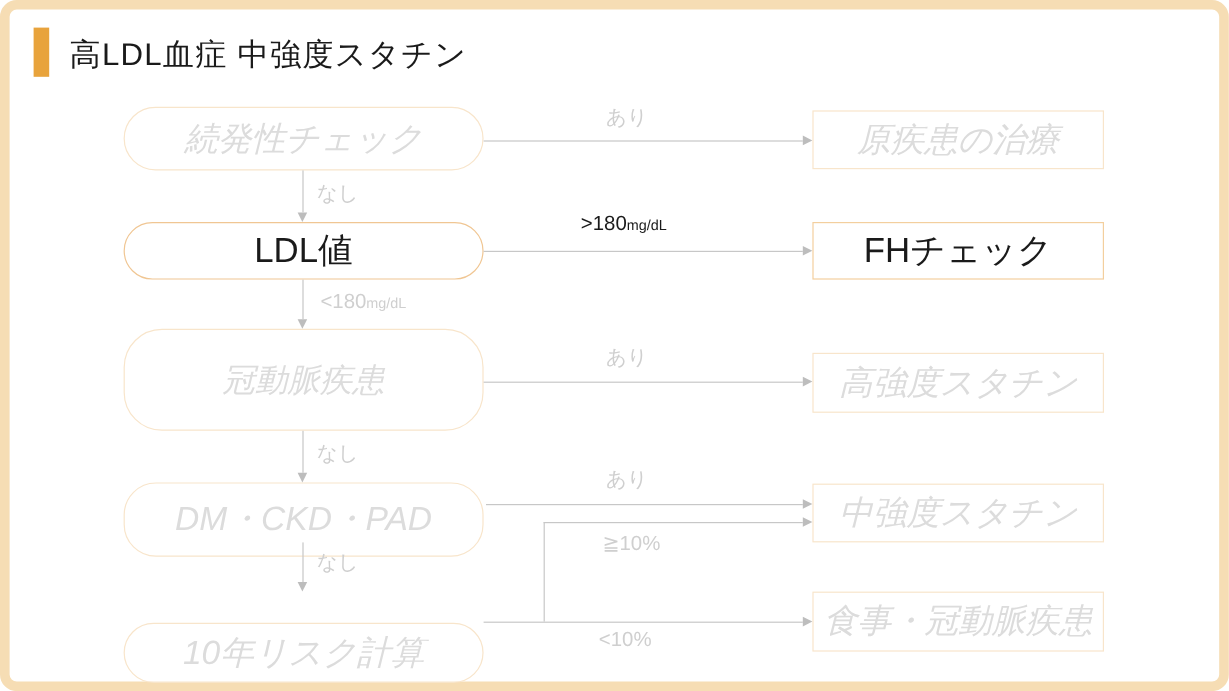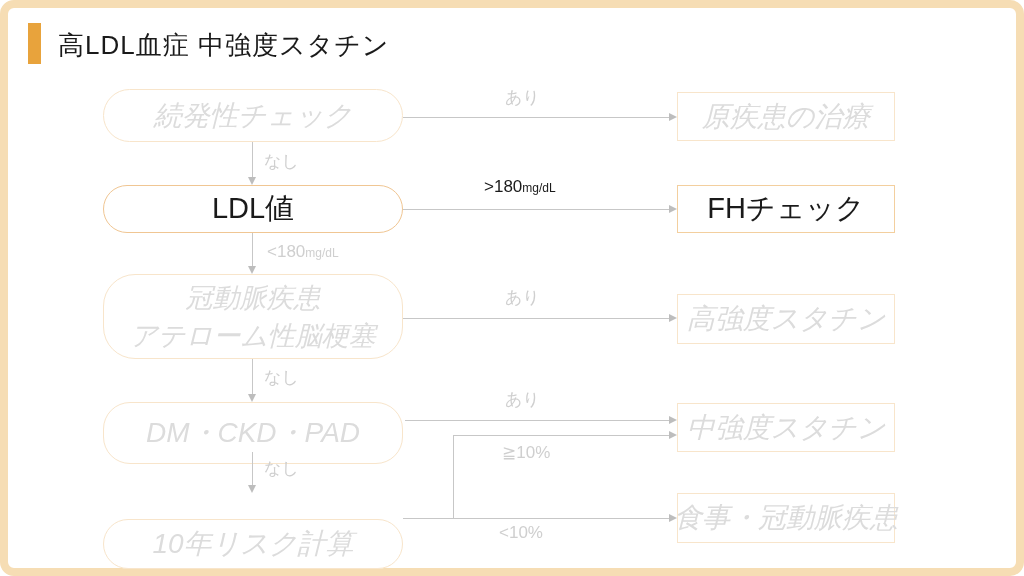--- a/index.html
+++ b/index.html
@@ -16,21 +16,21 @@
   }
   .page-title{
     position:absolute;left:58px;top:28px;font-size:26px;color:#1a1a1a;
     letter-spacing:1px;white-space:nowrap;
   }
   .node{
     position:absolute;box-sizing:border-box;display:flex;align-items:center;
     justify-content:center;text-align:center;background:#ffffff;white-space:nowrap;
   }
   .pill{left:103px;width:300px;border:1.5px solid #f8e5cb;border-radius:27px;}
-  .rect{left:677px;width:218px;border:1.5px solid #f8e5cb;}
+  .rect{left:677px;width:243px;border:1.5px solid #f8e5cb;}
   .inactive{color:#dcdcdc;font-size:28px;font-style:italic;}
   .active{color:#1a1a1a;font-size:29px;}
   .active.pill{border-color:#f0c693;}
   .active.rect{border-color:#f3cf9e;}
   .n-l1{top:89px;height:53px;}
   .n-l2{top:185px;height:48px;border-radius:24px;}
   .n-l3{top:274px;height:85px;border-radius:32px;font-size:27px;line-height:38px;}
   .n-l3 .lines{display:flex;flex-direction:column;}
   .n-l4{top:402px;height:62px;}
   .n-l5{top:519px;height:50px;}
@@ -84,21 +84,20 @@
 
 <div class="node pill inactive n-l1">
   <span>続発性チェック</span>
 </div>
 <div class="node pill active n-l2">
   <span>LDL値</span>
 </div>
 <div class="node pill inactive n-l3">
   <span class="lines">
     <span>冠動脈疾患</span>
-    <span>アテローム性脳梗塞</span>
   </span>
 </div>
 <div class="node pill inactive n-l4">
   <span>DM・CKD・PAD</span>
 </div>
 <div class="node pill inactive n-l5">
   <span>10年リスク計算</span>
 </div>
 
 <div class="node rect inactive n-r1">

